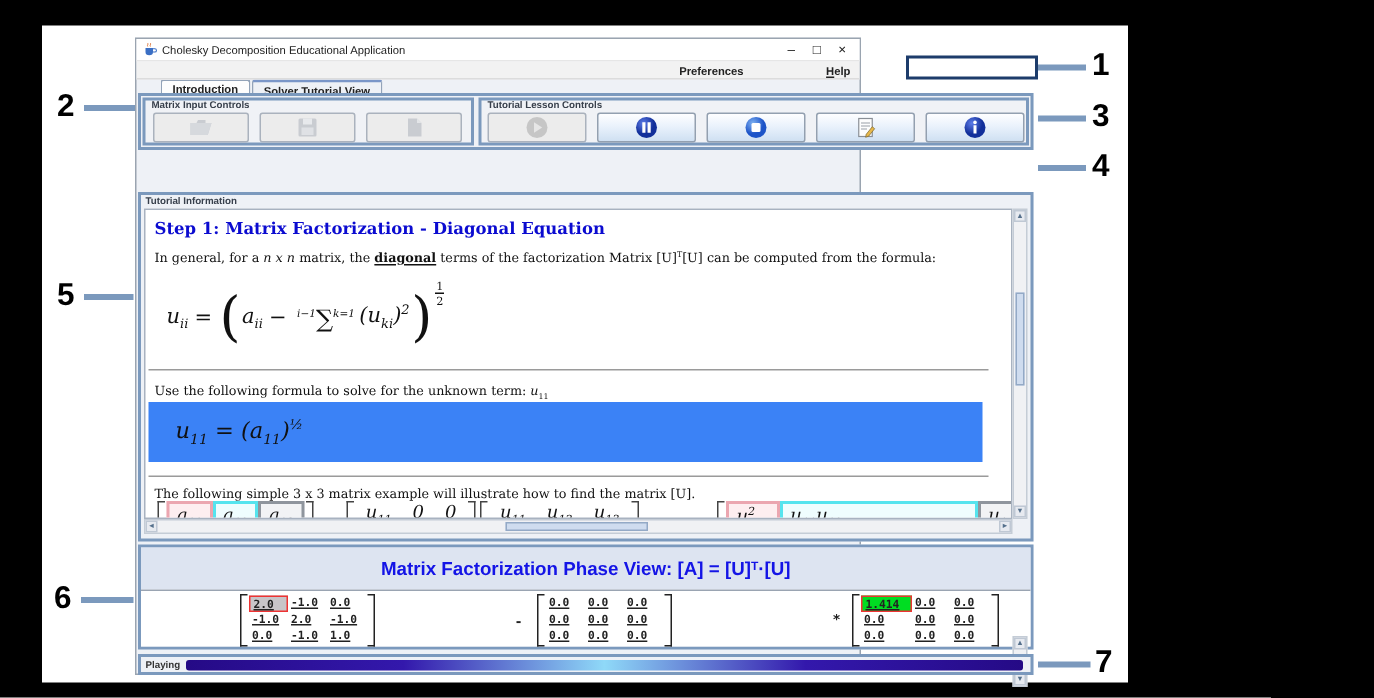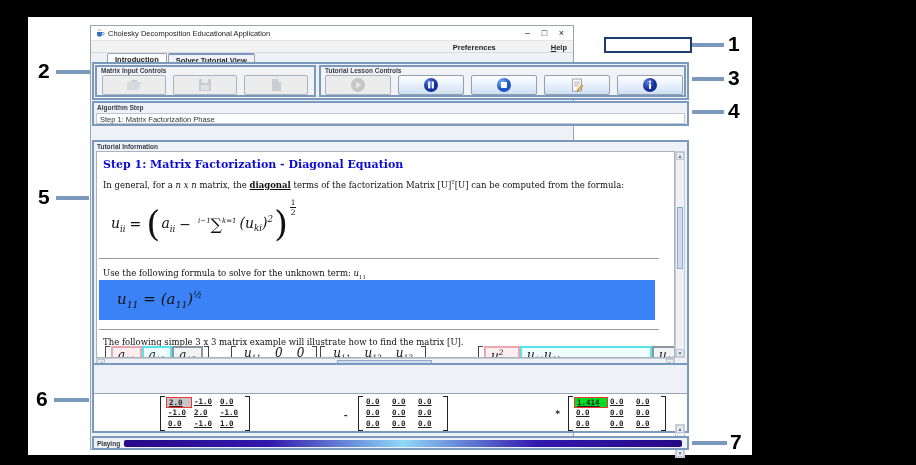--- a/index.html
+++ b/index.html
@@ -45,21 +45,21 @@
   .g1 .tbtn { width:64px; }
   .g1 .b1{left:5px;} .g1 .b2{left:76px;} .g1 .b3{left:147px;}
   .g2 .tbtn { width:66px; }
   .g2 .b1{left:4px;} .g2 .b2{left:77px;} .g2 .b3{left:150px;} .g2 .b4{left:223px;} .g2 .b5{left:296px;}
 
   .algo { position:absolute; left:1px; top:75px; width:597px; height:25px; background:#eef1f6; }
   .panel-title { position:absolute; left:3px; top:1px; font-size:6.5px; font-weight:bold; color:#38404c; }
   .algo-value { position:absolute; left:2px; top:10px; width:589px; height:11px; background:#fff;
                 border:1px solid #c2c8d2; font-size:7.5px; color:#333; padding:1px 0 0 3px; }
 
-  .tutorial { position:absolute; left:1px; top:114px; width:597px; height:233px; background:#eef1f6; }
+  .tutorial { position:absolute; left:1px; top:102px; width:597px; height:233px; background:#eef1f6; }
   .tut-content { position:absolute; left:2px; top:9px; width:579px; height:207px; background:#fff;
                  border:1px solid #a8b2c0; overflow:hidden;
                  font-family:"DejaVu Serif", serif; color:#111; }
   .tut-heading { position:absolute; left:6px; top:6px; font-size:11px; font-weight:bold; color:#0b0bd0;
                  font-family:"DejaVu Serif", serif; }
   .tut-para { position:absolute; left:6px; font-size:8.5px; }
   .p-intro { top:27px; width:560px; }
   .p-solve { top:116px; }
   .p-example { top:185px; }
   .b{font-weight:bold} .u{text-decoration:underline} .i{font-style:italic}
@@ -263,24 +263,20 @@
               </radialGradient>
             </defs>
           <circle cx="9" cy="8" r="7" fill="url(#gi)"></circle>
           <circle cx="9" cy="4.6" r="1.2" fill="#fff"></circle>
           <rect x="8" y="6.5" width="2" height="5.5" fill="#fff"></rect>
         </svg>
       </div>
     </div>
   </div>
 
-  <div class="algo ann">
-    <span class="panel-title">Algorithm Step</span>
-    <div class="algo-value">Step 1: Matrix Factorization Phase</div>
-  </div>
 
   <div class="tutorial ann">
     <span class="panel-title">Tutorial Information</span>
 
     <div class="tut-content">
       <div class="tut-heading">Step 1: Matrix Factorization - Diagonal Equation</div>
       <div class="tut-para p-intro"><span>In general, for a </span><span class="i">n x n</span><span> matrix, the </span><span class="b u">diagonal</span><span> terms of the factorization Matrix [U]</span><sup>T</sup><span>[U] can be computed from the formula:</span></div>
 
       <div class="formula1">
         <span><span>u</span><sub>ii</sub></span>
@@ -349,20 +345,25 @@
       <div class="sb-btn" style="bottom:0;">▼</div>
     </div>
     <div class="sbh tut-sbh">
       <div class="sb-btn" style="left:0;">◄</div>
       <div class="sb-thumb" style="top:1px;bottom:1px;left:240px;width:95px;"></div>
       <div class="sb-btn" style="right:0;">►</div>
     </div>
   </div>
 
   <div class="mview ann">
+    <div class="mvheader">
+      <span>Matrix Factorization Phase View: [A] = [U]</span>
+        <sup>T</sup>
+        <span>·[U]</span>
+    </div>
     <div class="mv-white">
       <div class="mat mat-a">
           <div class="mrow">
             <div class="mcell hl" style="background: rgb(200, 197, 200); border: 1px solid rgb(238, 51, 51);">2.0</div>
             <div class="mcell">-1.0</div>
             <div class="mcell">0.0</div>
           </div>
           <div class="mrow">
             <div class="mcell">-1.0</div>
             <div class="mcell">2.0</div>

